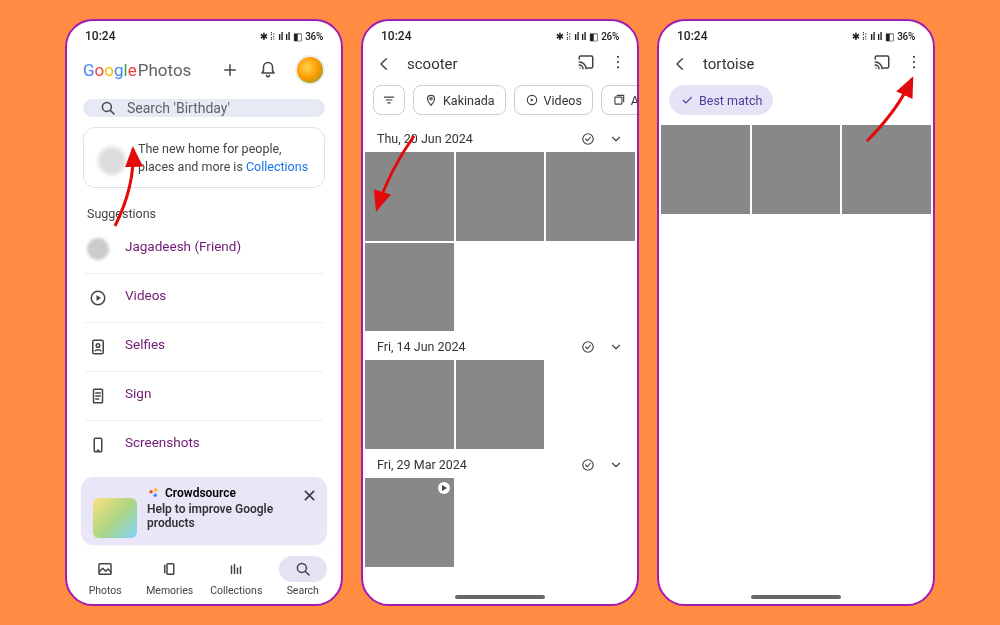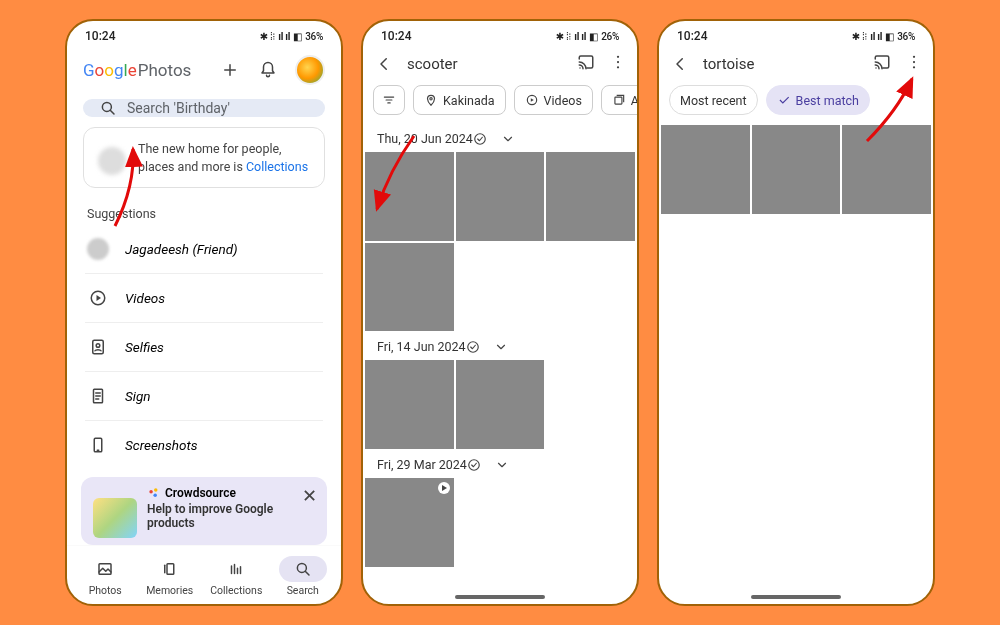--- a/index.html
+++ b/index.html
@@ -1,20 +1,20 @@
 <!DOCTYPE html>
 <html><head>
 <meta charset="utf-8">
 <style>
   * { box-sizing: border-box; margin: 0; padding: 0; font-family: -apple-system, Roboto, Arial, sans-serif; }
   body { background: #ff8c42; width: 1000px; height: 625px; display: flex; justify-content: center; align-items: center; gap: 18px; }
 
   .phone {
     width: 278px; height: 587px; background: #fff; border-radius: 28px;
-    border: 2px solid #a16207; position: relative; overflow: hidden; display: flex; flex-direction: column;
+    border: 2px solid #a21caf; position: relative; overflow: hidden; display: flex; flex-direction: column;
   }
 
   
   .statusbar { display: flex; justify-content: space-between; align-items: center; padding: 8px 18px 4px; font-size: 12px; font-weight: 500; color: #222; }
   .statusbar .right { display: flex; align-items: center; gap: 3px; font-size: 10px; letter-spacing: -0.3px; }
 
   
   .header1 { display: flex; align-items: center; justify-content: space-between; padding: 8px 16px; }
   .glogo { font-size: 17px; font-weight: 400; }
   .glogo .b { color: #4285F4; } .glogo .r { color: #EA4335; } .glogo .y { color: #FBBC05; } .glogo .g { color: #34A853; }
@@ -23,21 +23,21 @@
   .icon-btn { width: 22px; height: 22px; display:flex; align-items:center; justify-content:center; }
   .avatar { width: 30px; height: 30px; border-radius: 50%; background: radial-gradient(circle at 40% 40%, #ffd54f, #ff9800, #4caf50); border: 2px solid #eee; }
 
   .searchbar { margin: 6px 16px 10px; background: #e5eaf5; border-radius: 28px; height: 46px; display: flex; align-items: center; padding: 0 16px; gap: 10px; color: #5f6368; font-size: 14px; }
   .info-card { margin: 0 16px 14px; border: 1px solid #e0e0e0; border-radius: 12px; padding: 12px 14px; display: flex; align-items: flex-end; gap: 12px; font-size: 12.5px; color: #444; line-height: 1.4; }
   .info-card .blur { width: 28px; height: 28px; border-radius: 50%; background: #ddd; filter: blur(2px); flex-shrink: 0;}
   .info-card a { color: #1a73e8; text-decoration: none; }
 
   .section-title { padding: 4px 20px 4px; font-size: 12.5px; color: #444; }
   .suggestion-list { padding: 0 18px; }
-  .suggestion { display: flex; align-items: center; gap: 16px; padding: 13px 2px; border-bottom: 1px solid #eee; font-size: 13.5px; color: #000000; font-style: italic; }
+  .suggestion { display: flex; align-items: flex-start; gap: 16px; padding: 13px 2px; border-bottom: 1px solid #eee; font-size: 13.5px; color: #701a75; }
   .suggestion:last-child { border-bottom: none; }
   .sicon { width: 22px; height: 22px; display:flex; align-items:center; justify-content:center; color:#444; }
   .pblur { width:22px; height:22px; border-radius:50%; background:#ccc; filter: blur(1.5px);}
 
   .crowdsource { margin: 8px 14px 0; background: #e9e6f7; border-radius: 12px; padding: 7px 12px; position: relative; display:flex; gap:10px; align-items:flex-start;}
   .crowdsource .thumb { width:44px; height:40px; background: linear-gradient(135deg,#ffe082,#aed581,#81d4fa); border-radius:6px; flex-shrink:0; margin-top:14px;}
   .crowdsource .title { font-size:12px; font-weight:600; display:flex; align-items:center; gap:4px;}
   .crowdsource .sub { font-size:12px; font-weight:600; color:#333; margin-top:2px;}
   .crowdsource .close { position:absolute; right:10px; top:8px; font-size:18px; color:#444;}
 
@@ -58,21 +58,21 @@
   .search-hdr .back { width:22px; height:22px; display:flex; align-items:center; justify-content:center;}
   .search-hdr .qtext { flex:1; font-size:15px; color:#333; }
   .search-hdr .actions { display:flex; gap:14px; align-items:center;}
 
   .chip-row { display:flex; gap:8px; padding: 4px 10px 10px; overflow:hidden; flex-wrap:nowrap; }
   .chip { border:1px solid #ccc; border-radius:8px; height:30px; padding:0 10px; display:flex; align-items:center; gap:5px; font-size:12.5px; color:#333; white-space:nowrap; flex-shrink:0;}
   .chip.icononly { padding:0 8px; }
   .chip.selected { background:#e5e3f5; border-color:#e5e3f5; }
   .chip.plain { border-color:#ddd; }
 
-  .date-row { display:flex; align-items:center; padding: 6px 14px; font-size:12.5px; color:#333; }
+  .date-row { display:flex; justify-content:space-between; align-items:center; padding: 6px 14px; font-size:12.5px; color:#333; }
   .date-row .r { display:flex; gap:14px; align-items:center;}
 
   .grid3 { display:grid; grid-template-columns: repeat(3, 1fr); gap:2px; padding:0 2px;}
   .grid3 .ph { aspect-ratio:1/1; background:#888; position:relative;}
   .grid3.row { padding-bottom:2px;}
 
   
   .scooter-bk { background: linear-gradient(160deg,#9aa0a6 20%, #4a4a4a 50%, #d6d6d6 80%); }
   .scooter-grey { background: linear-gradient(150deg,#bfc3c7 10%,#6b6e72 50%,#e6e7e9 90%); }
   .showroom { background: linear-gradient(135deg,#c9cacd,#8c8f93,#d9dadd); }
@@ -394,23 +394,20 @@
           </svg></div>
       <div><svg class="i" viewBox="0 0 24 24">
             <circle cx="12" cy="5" r="1.5" fill="#444" stroke="none"></circle>
             <circle cx="12" cy="12" r="1.5" fill="#444" stroke="none"></circle>
             <circle cx="12" cy="19" r="1.5" fill="#444" stroke="none"></circle>
           </svg></div>
     </div>
   </div>
 
   <div class="chip-row">
-    <div class="chip plain" style="border-radius:18px;">
-        <span>Most recent</span>
-      </div>
     <div class="chip selected" style="border-radius:18px;">
         <svg class="chipicon" viewBox="0 0 24 24">
           <path d="M5 12l5 5L20 7" stroke="#4a3ea0"></path>
         </svg>
         <span style="color:#4a3ea0">Best match</span>
       </div>
   </div>
 
   <div class="scroll-area">
     <div class="grid3 row">

